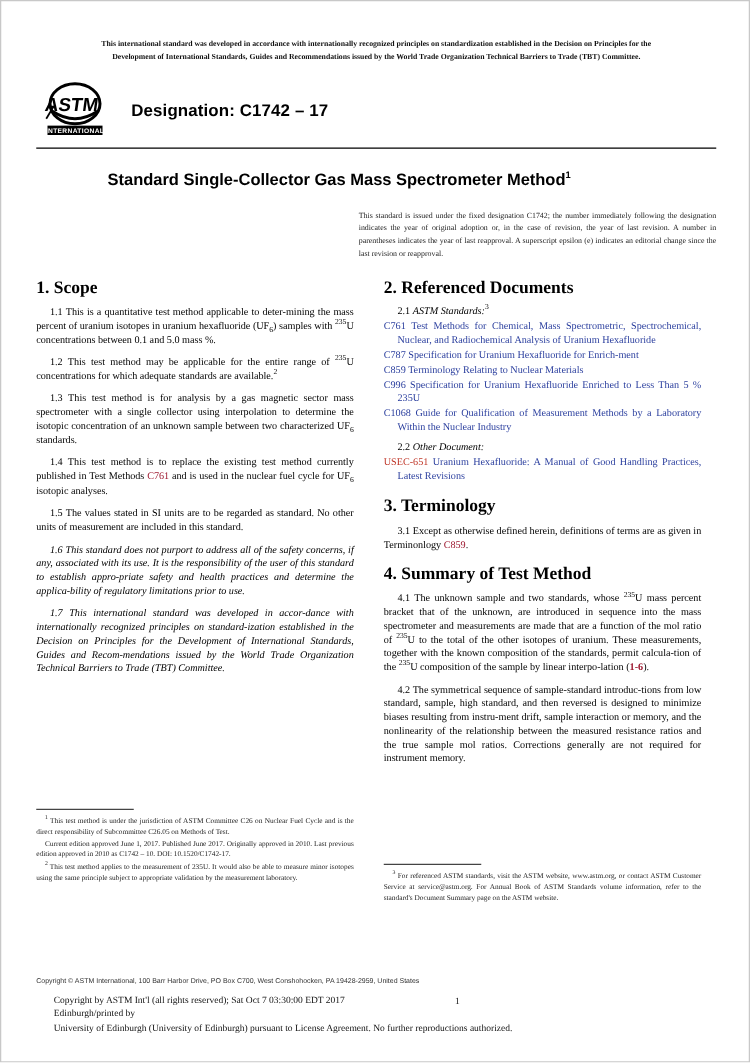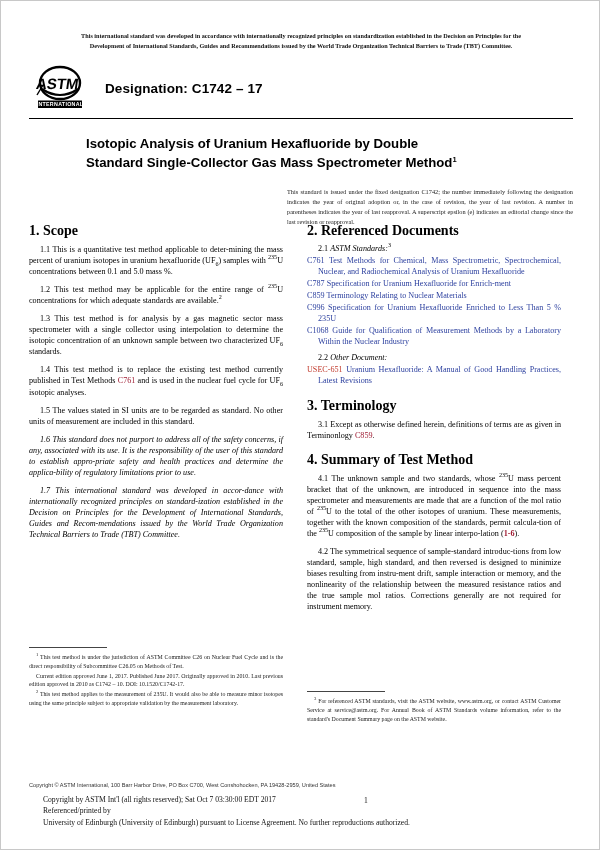--- a/index.html
+++ b/index.html
@@ -230,21 +230,20 @@
             <text x="31" y="41.4" font-family="Liberation Sans, sans-serif" font-size="5.3" font-weight="bold" letter-spacing="0.3" text-anchor="middle" fill="#fff">INTERNATIONAL</text>
           </g>
         </svg>
       </div>
       <div class="desig">Designation: C1742 – 17</div>
     </div>
 
     <hr class="rule">
 
     <div class="title-block">
-      <div>Isotopic Analysis of Uranium Hexafluoride by Double</div>
       <div><span>Standard Single-Collector Gas Mass Spectrometer Method</span><sup>1</sup></div>
     </div>
 
     <div class="issuance">
       <span>This standard is issued under the fixed designation C1742; the number immediately following the designation indicates the year of original adoption or, in the case of revision, the year of last revision. A number in parentheses indicates the year of last reapproval. A superscript epsilon (e) indicates an editorial change since the last revision or reapproval.</span>
     </div>
 
     <div class="cols">
 
       <div class="col col-left">
@@ -310,18 +309,18 @@
         <p class="fn"><sup>3</sup> <span>For referenced ASTM standards, visit the ASTM website, www.astm.org, or contact ASTM Customer Service at service@astm.org. For Annual Book of ASTM Standards volume information, refer to the standard's Document Summary page on the ASTM website.</span></p>
       </div>
     </div>
 
   </div>
 
   <div class="footer">
     <p class="copy-line">Copyright © ASTM International, 100 Barr Harbor Drive, PO Box C700, West Conshohocken, PA 19428-2959, United States</p>
     <div class="dl-block">
       <p>Copyright by ASTM Int'l (all rights reserved); Sat Oct  7 03:30:00 EDT 2017</p>
-      <p>Referenced/printed by</p>
+      <p>Edinburgh/printed by</p>
       <p>University of Edinburgh (University of Edinburgh) pursuant to License Agreement. No further reproductions authorized.</p>
       <span class="pageno">1</span>
     </div>
   </div>
 </div>
 
 </body></html>

